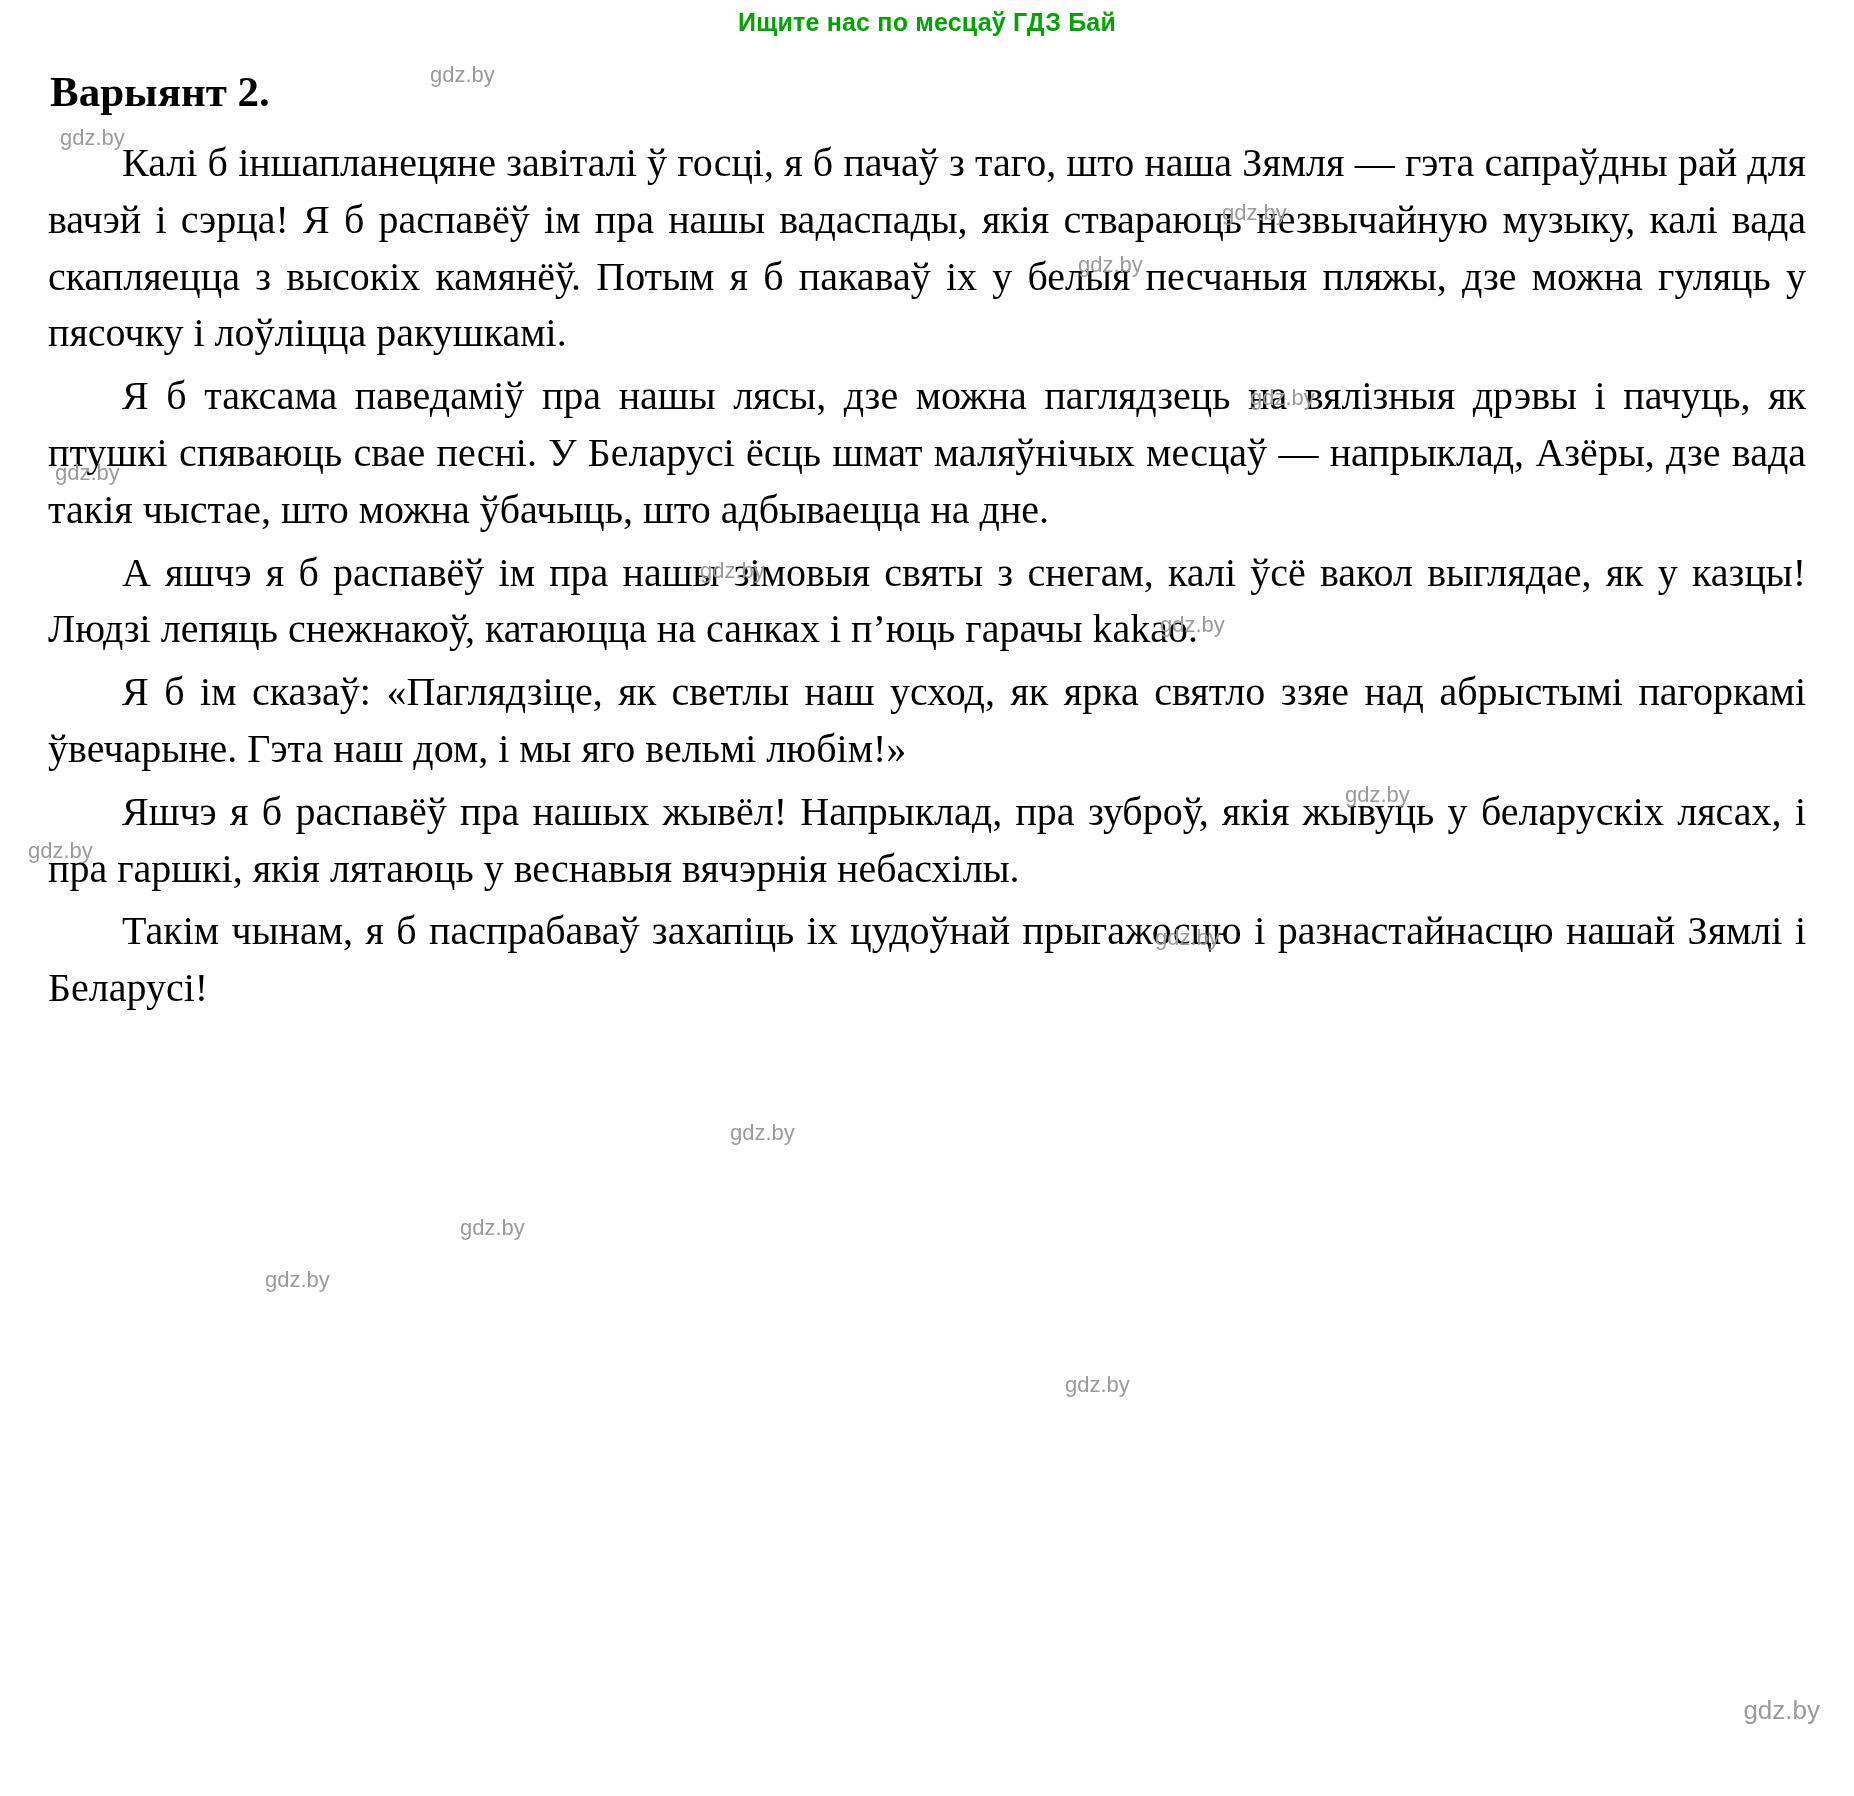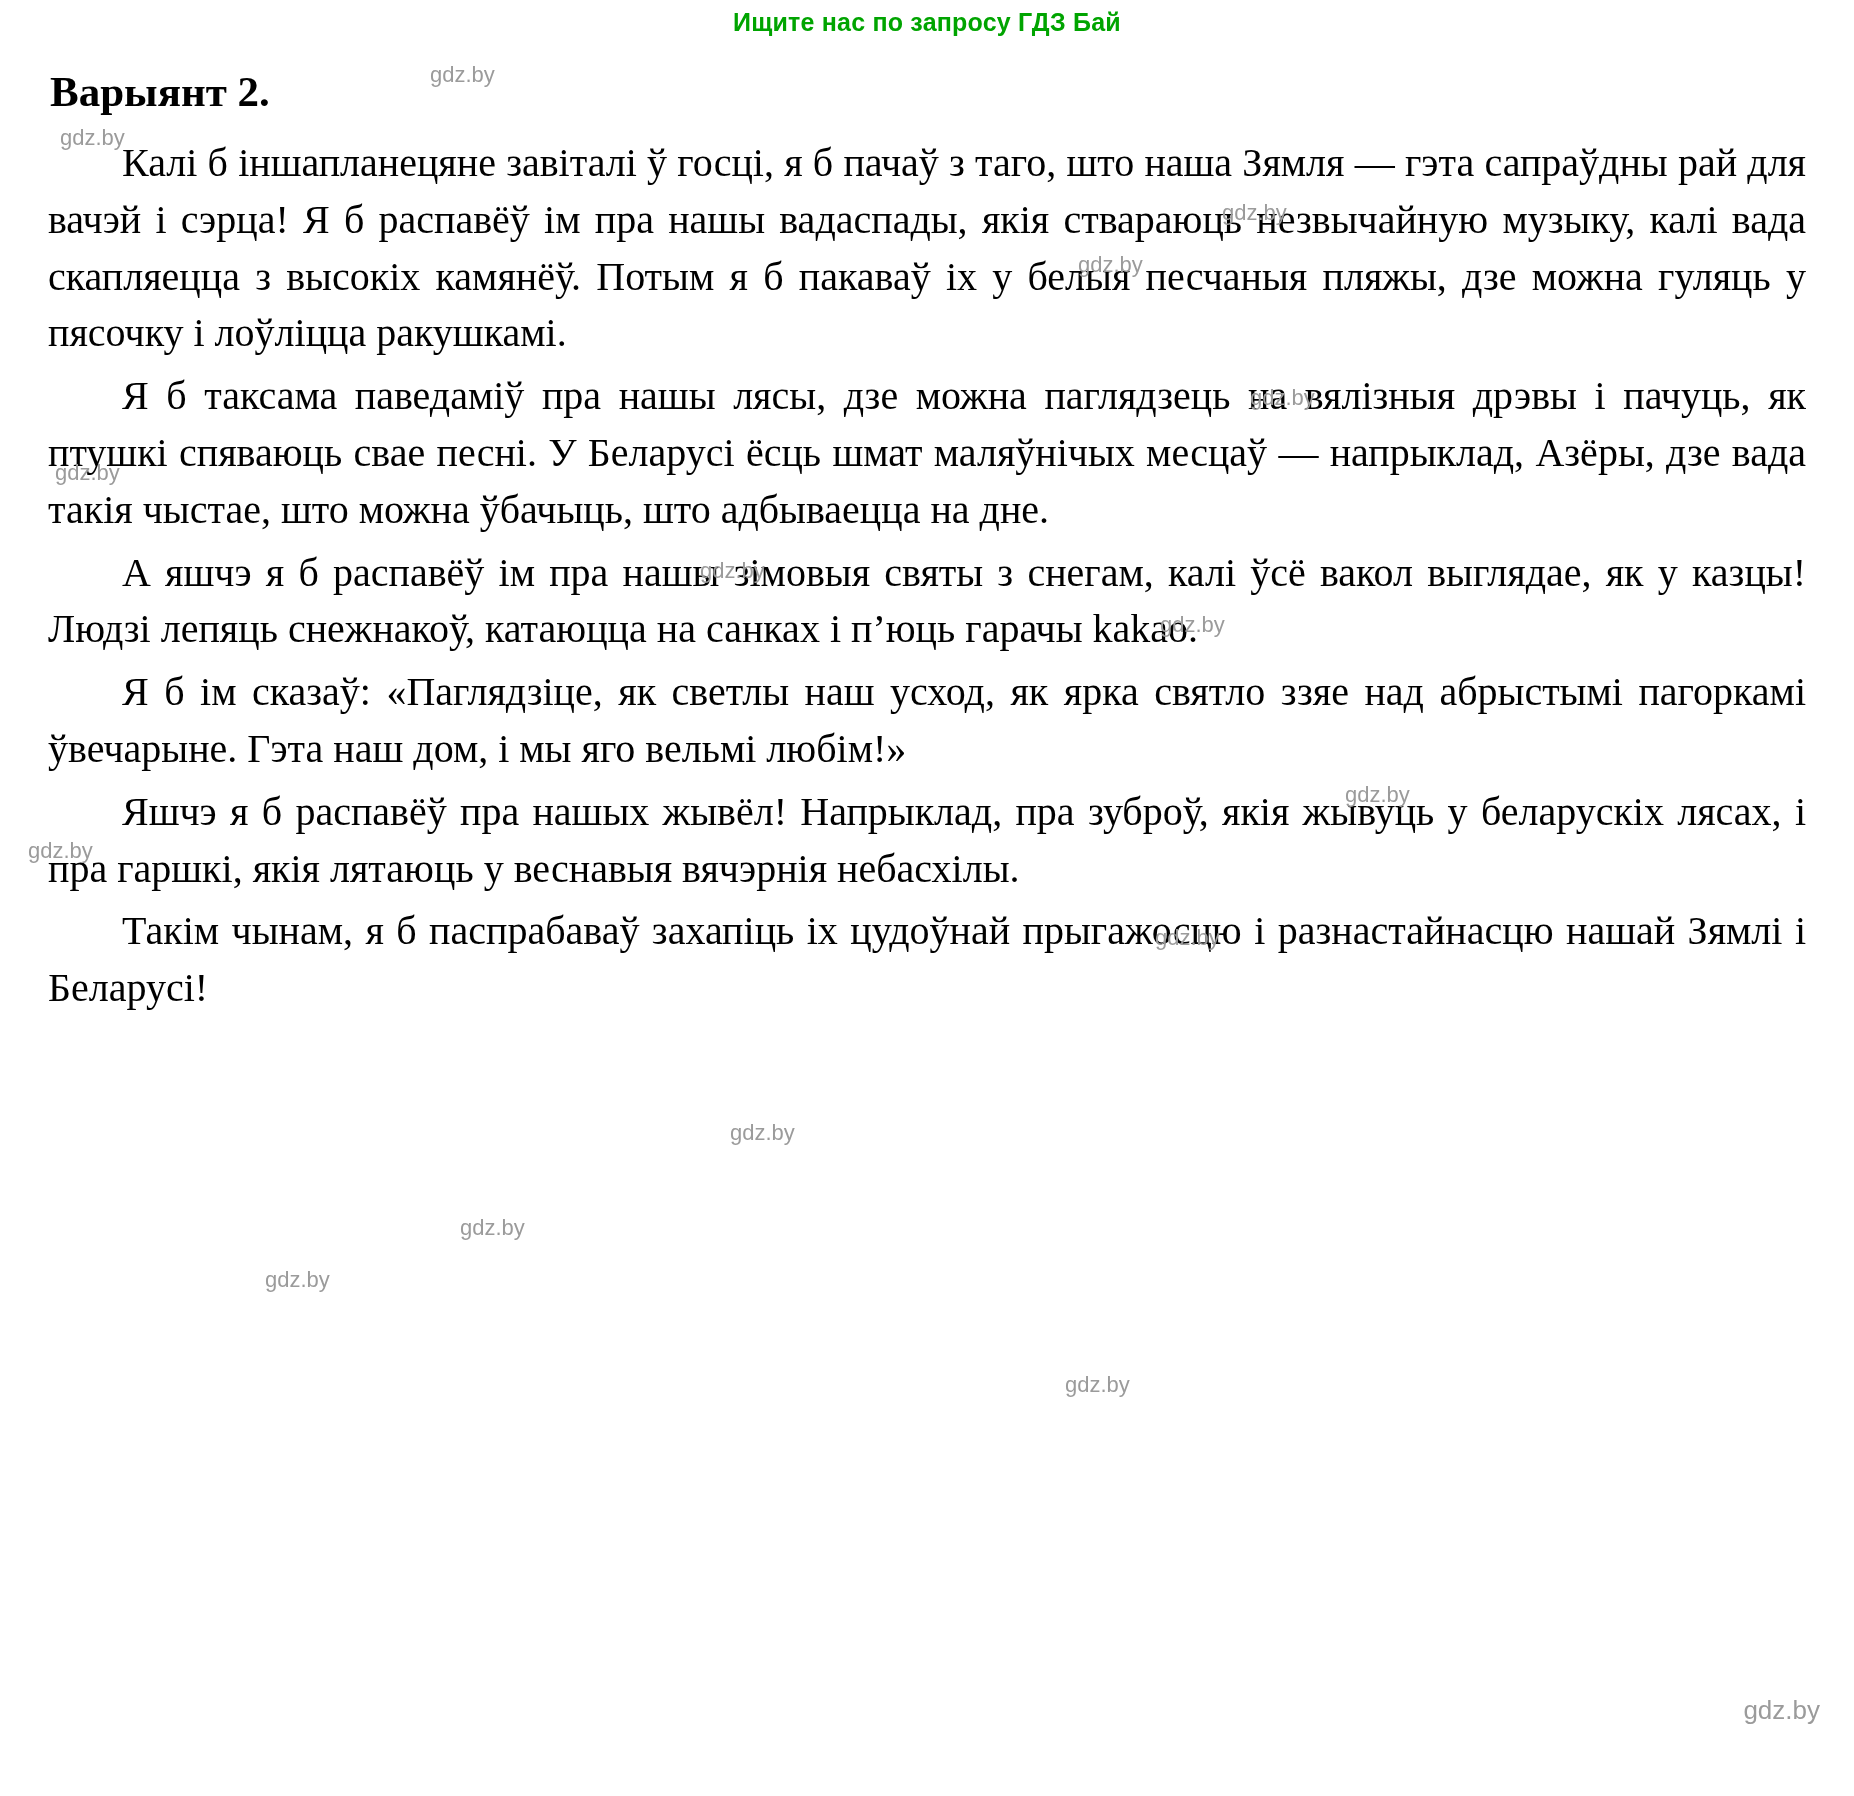--- a/index.html
+++ b/index.html
@@ -92,21 +92,21 @@
     color: #9b9b9b;
     font-family: "Liberation Sans", sans-serif;
     font-size: 26px;
   }
 </style>
 </head>
 <body>
 
 <div class="page">
 
-  <div class="top-banner">Ищите нас по запросу ГДЗ Бай</div>
+  <div class="top-banner">Ищите нас по месцаў ГДЗ Бай</div>
 
   <div class="variant-row">
     <div class="variant-title">Варыянт 2.</div>
   </div>
 
   <div class="body-text">
     <p>Калі б іншапланецяне завіталі ў госці, я б пачаў з таго, што наша Зямля — гэта сапраўдны рай для вачэй і сэрца! Я б распавёў ім пра нашы вадаспады, якія ствараюць незвычайную музыку, калі вада скапляецца з высокіх камянёў. Потым я б пакаваў іх у белыя песчаныя пляжы, дзе можна гуляць у пясочку і лоўліцца ракушкамі.</p>
     <p>Я б таксама паведаміў пра нашы лясы, дзе можна паглядзець на вялізныя дрэвы і пачуць, як птушкі спяваюць свае песні. У Беларусі ёсць шмат маляўнічых месцаў — напрыклад, Азёры, дзе вада такія чыстае, што можна ўбачыць, што адбываецца на дне.</p>
     <p>А яшчэ я б распавёў ім пра нашы зімовыя святы з снегам, калі ўсё вакол выглядае, як у казцы! Людзі лепяць снежнакоў, катаюцца на санках і п’юць гарачы kakao.</p>
     <p>Я б ім сказаў: «Паглядзіце, як светлы наш усход, як ярка святло ззяе над абрыстымі пагоркамі ўвечарыне. Гэта наш дом, і мы яго вельмі любім!»</p>

